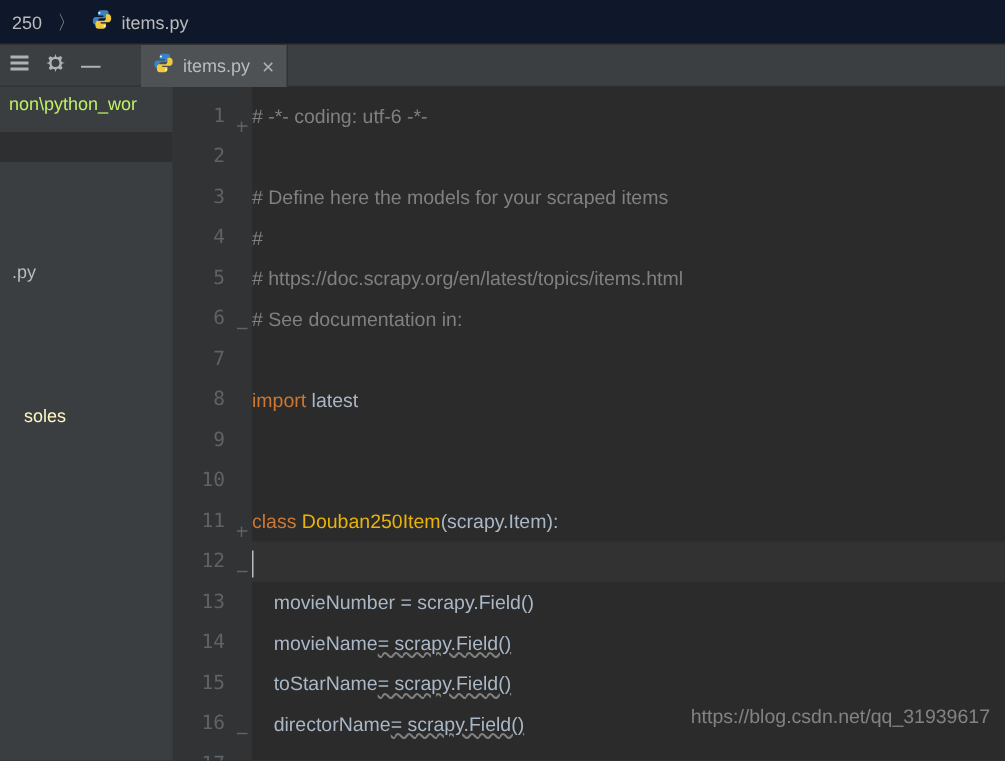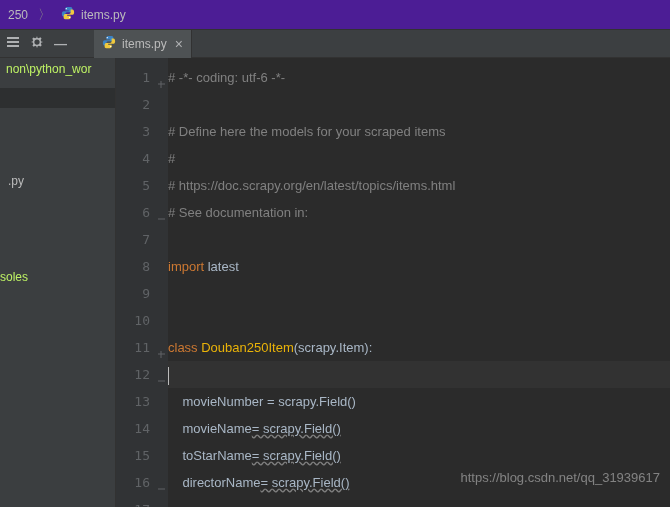--- a/index.html
+++ b/index.html
@@ -1,37 +1,37 @@
 <!DOCTYPE html>
 <html><head>
 <meta charset="utf-8">
 <style>
 *{margin:0;padding:0;box-sizing:border-box;font-family:"Segoe UI",Arial,sans-serif;font-size:13px}
 body{background:#3c3f41;color:#bbb;width:670px;height:507px;overflow:hidden;position:relative}
-.top-bar{height:30px;display:flex;align-items:center;padding:0 8px;border-bottom:1px solid #323232;background:#4c1d95}
+.top-bar{height:30px;display:flex;align-items:center;padding:0 8px;border-bottom:1px solid #323232;background:#0f172a}
 .top-bar .left{display:flex;align-items:center;gap:6px}
 .top-bar .crumb{color:#bbb;font-size:12px}
 .top-bar .sep{color:#888;margin:0 4px}
 .top-bar .py-icon{color:#3b82c4}
 .top-bar .right{margin-left:auto;display:flex;align-items:center;gap:8px}
 .add-config{border:1px solid #5e6060;background:#3c3f41;color:#bbb;padding:3px 10px;border-radius:3px;font-size:12px}
 .play-icon svg,.gear-icon svg{fill:#6e6e6e}
 .tool-row{height:28px;display:flex;align-items:center;background:#3c3f41;border-bottom:1px solid #323232}
 .tool-left{width:94px;display:flex;align-items:center;gap:10px;padding-left:6px}
 .tool-left svg{fill:#afb1b3}
 .tab{display:flex;align-items:center;gap:6px;background:#4e5254;height:28px;padding:0 8px;border-right:1px solid #323232}
 .tab .py-icon{color:#3b82c4}
 .tab-label{color:#bbb;font-size:12px}
 .tab .close-x{color:#afb1b3;font-size:14px;margin-left:2px}
 .main{display:flex;height:calc(507px - 58px)}
 .sidebar{width:116px;background:#3b3e40;border-right:1px solid #323232;position:relative;overflow:hidden}
 .side-text{color:#bef264;font-size:12px;padding:4px 6px;white-space:nowrap}
 .side-dark{background:#2d2f30;height:20px;margin-top:8px}
 .side-item{color:#bbb;padding:6px 8px;font-size:12px;margin-top:60px}
-.side-item2{color:#bef264;padding:6px 0;font-size:12px;margin-top:70px}
+.side-item2{color:#fef9c3;padding:6px 16px;font-size:12px;margin-top:70px}
 .editor{flex:1;display:flex;background:#2b2b2b;position:relative}
 .gutter{width:52px;background:#313335;text-align:right;padding-top:6px}
 .gutter .ln{color:#606366;font-size:13px;height:27px;line-height:27px;padding-right:18px;font-family:Consolas,monospace;position:relative}
 .fold{position:absolute;right:2px;top:7px;width:10px;height:10px}
 .fold svg{fill:#606366}
 .code{flex:1;padding-top:6px;font-family:Consolas,"Courier New",monospace;font-size:14px;overflow:hidden}
 .line{height:27px;line-height:27px;white-space:pre;color:#808080}
 .line.hl{background:#323232}
 .c-comment{color:#808080}
 .c-keyword{color:#cc7832}

